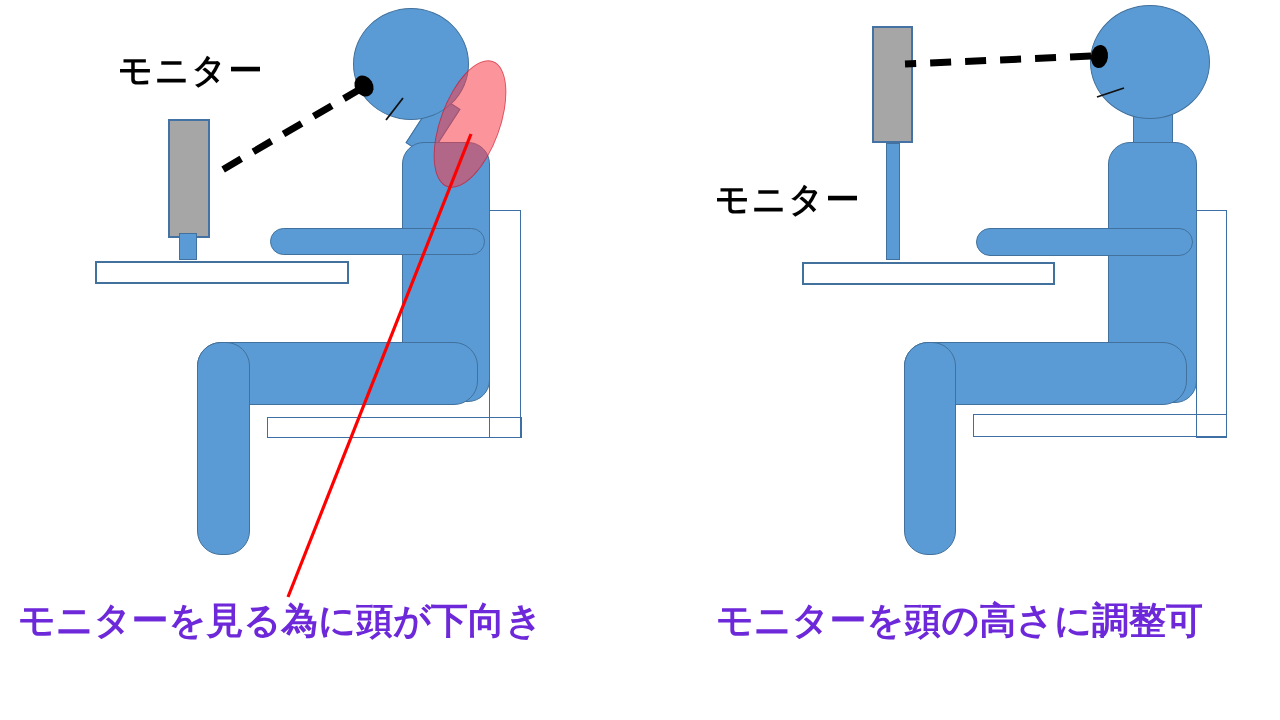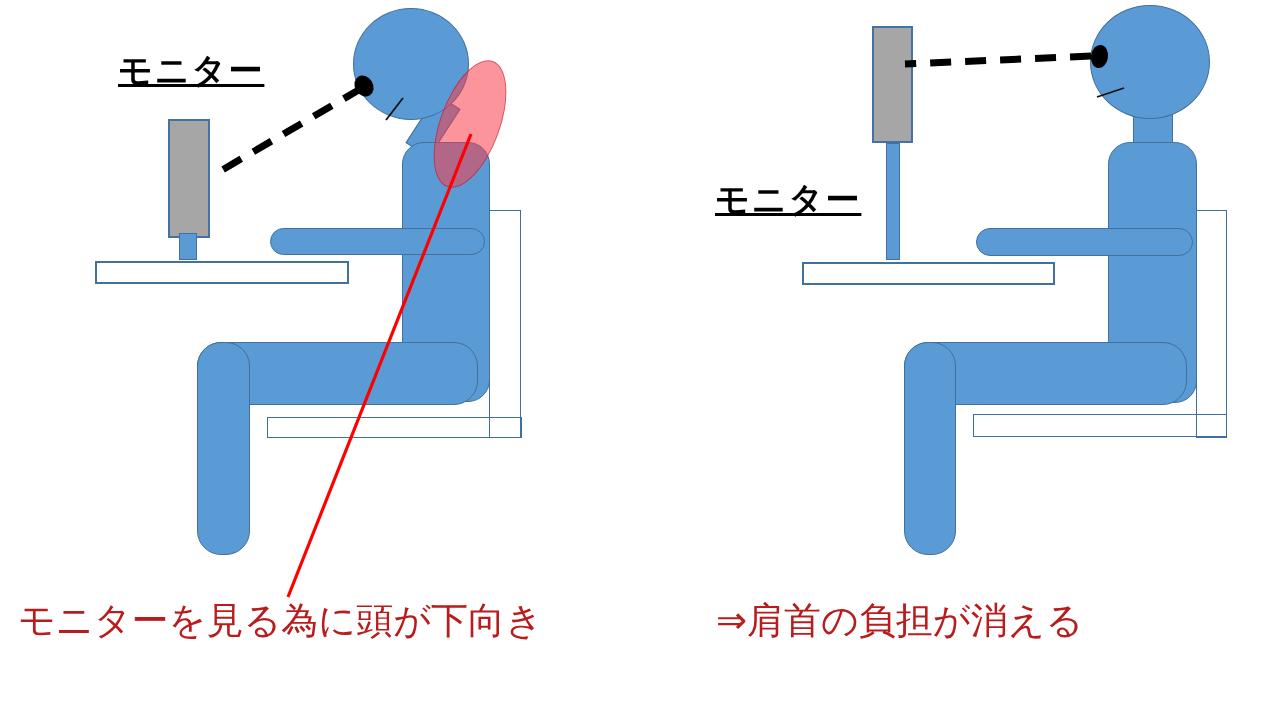--- a/index.html
+++ b/index.html
@@ -41,26 +41,26 @@
   #r-pole{left:886px;top:143px;width:14px;height:117px;border-width:1px;}
   #r-neck{left:1133px;top:110px;width:40px;height:38px;border-width:1px;}
   #r-torso{left:1108px;top:142px;width:89px;height:261px;border-radius:22px;}
   #r-arm{left:976px;top:228px;width:217px;height:28px;}
   #r-thigh{left:904px;top:342px;width:283px;height:63px;}
   #r-leg{left:904px;top:342px;width:52px;height:213px;}
   #r-head{left:1090px;top:5px;width:120px;height:114px;}
   #r-eye{left:1091px;top:45px;width:17px;height:23px;background:#000;border-radius:50%;transform:rotate(8deg);}
   
   .monitor-label{
-    font-size:34px;font-weight:bold;color:#000;letter-spacing:2px;white-space:nowrap;text-decoration:underline;
+    font-size:34px;font-weight:bold;color:#000;letter-spacing:2px;white-space:nowrap;
   }
   #l-monitor-label{left:118px;top:48px;}
   #r-monitor-label{left:715px;top:177px;}
   .caption{
-    font-size:37px;font-weight:normal;color:#b91c1c;line-height:49px;white-space:nowrap;
+    font-size:37px;font-weight:bold;color:#6d28d9;line-height:49px;white-space:nowrap;
   }
   #l-caption{left:18px;top:596px;}
   #r-caption{left:716px;top:596px;}
   
   #stroke-overlay{left:0;top:0;width:1280px;height:720px;pointer-events:none;}
 </style>
 </head>
 <body>
 
 <div class="abs outline-rect" id="l-chair-back"></div>
@@ -105,14 +105,14 @@
 </svg>
 
 <div class="abs monitor-label" id="l-monitor-label">モニター</div>
 <div class="abs monitor-label" id="r-monitor-label">モニター</div>
 
 <div class="abs caption" id="l-caption">
   <div>モニターを見る為に頭が下向き</div>
 </div>
 
 <div class="abs caption" id="r-caption">
-  <div>⇒肩首の負担が消える</div>
+  <div>モニターを頭の高さに調整可</div>
 </div>
 
 </body></html>

